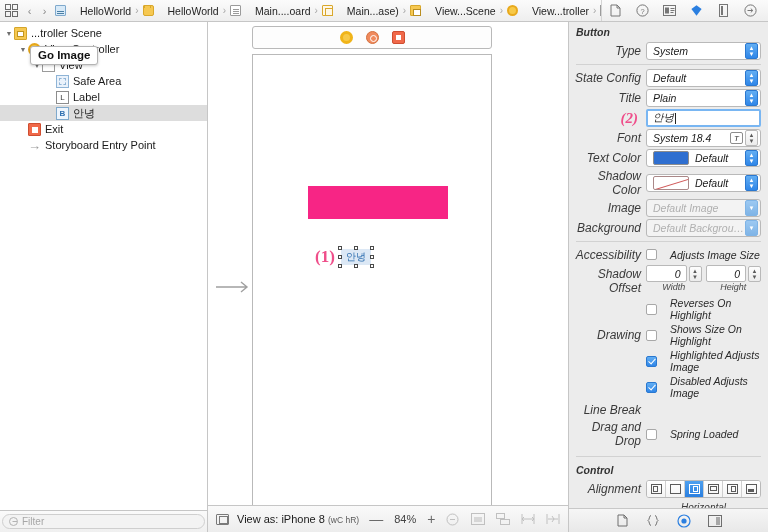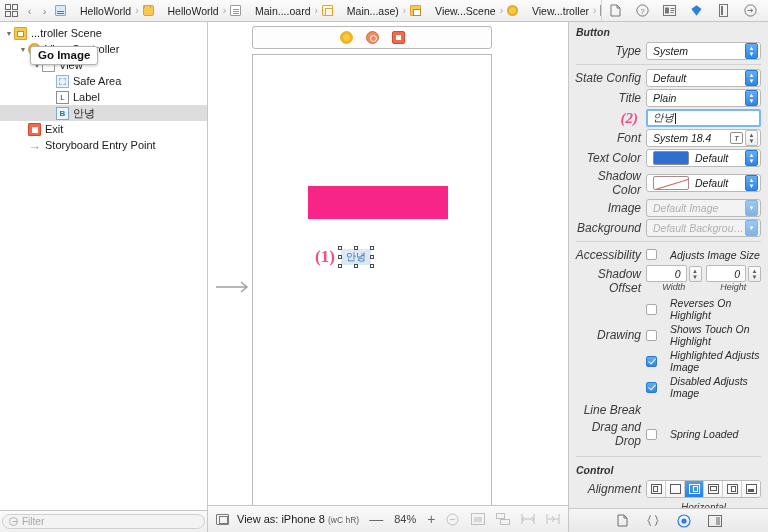--- a/index.html
+++ b/index.html
@@ -651,21 +651,21 @@
           <span class="lab"></span>
           <span class="ctl checkrow">
             <span class="cb"></span>
             <span class="cbl">Reverses On Highlight</span>
           </span>
         </div>
         <div class="row">
           <span class="lab">Drawing</span>
           <span class="ctl checkrow">
             <span class="cb"></span>
-            <span class="cbl">Shows Touch On Highlight</span>
+            <span class="cbl">Shows Size On Highlight</span>
           </span>
         </div>
         <div class="row">
           <span class="lab"></span>
           <span class="ctl checkrow">
             <span class="cb on"></span>
             <span class="cbl">Highlighted Adjusts Image</span>
           </span>
         </div>
         <div class="row">

